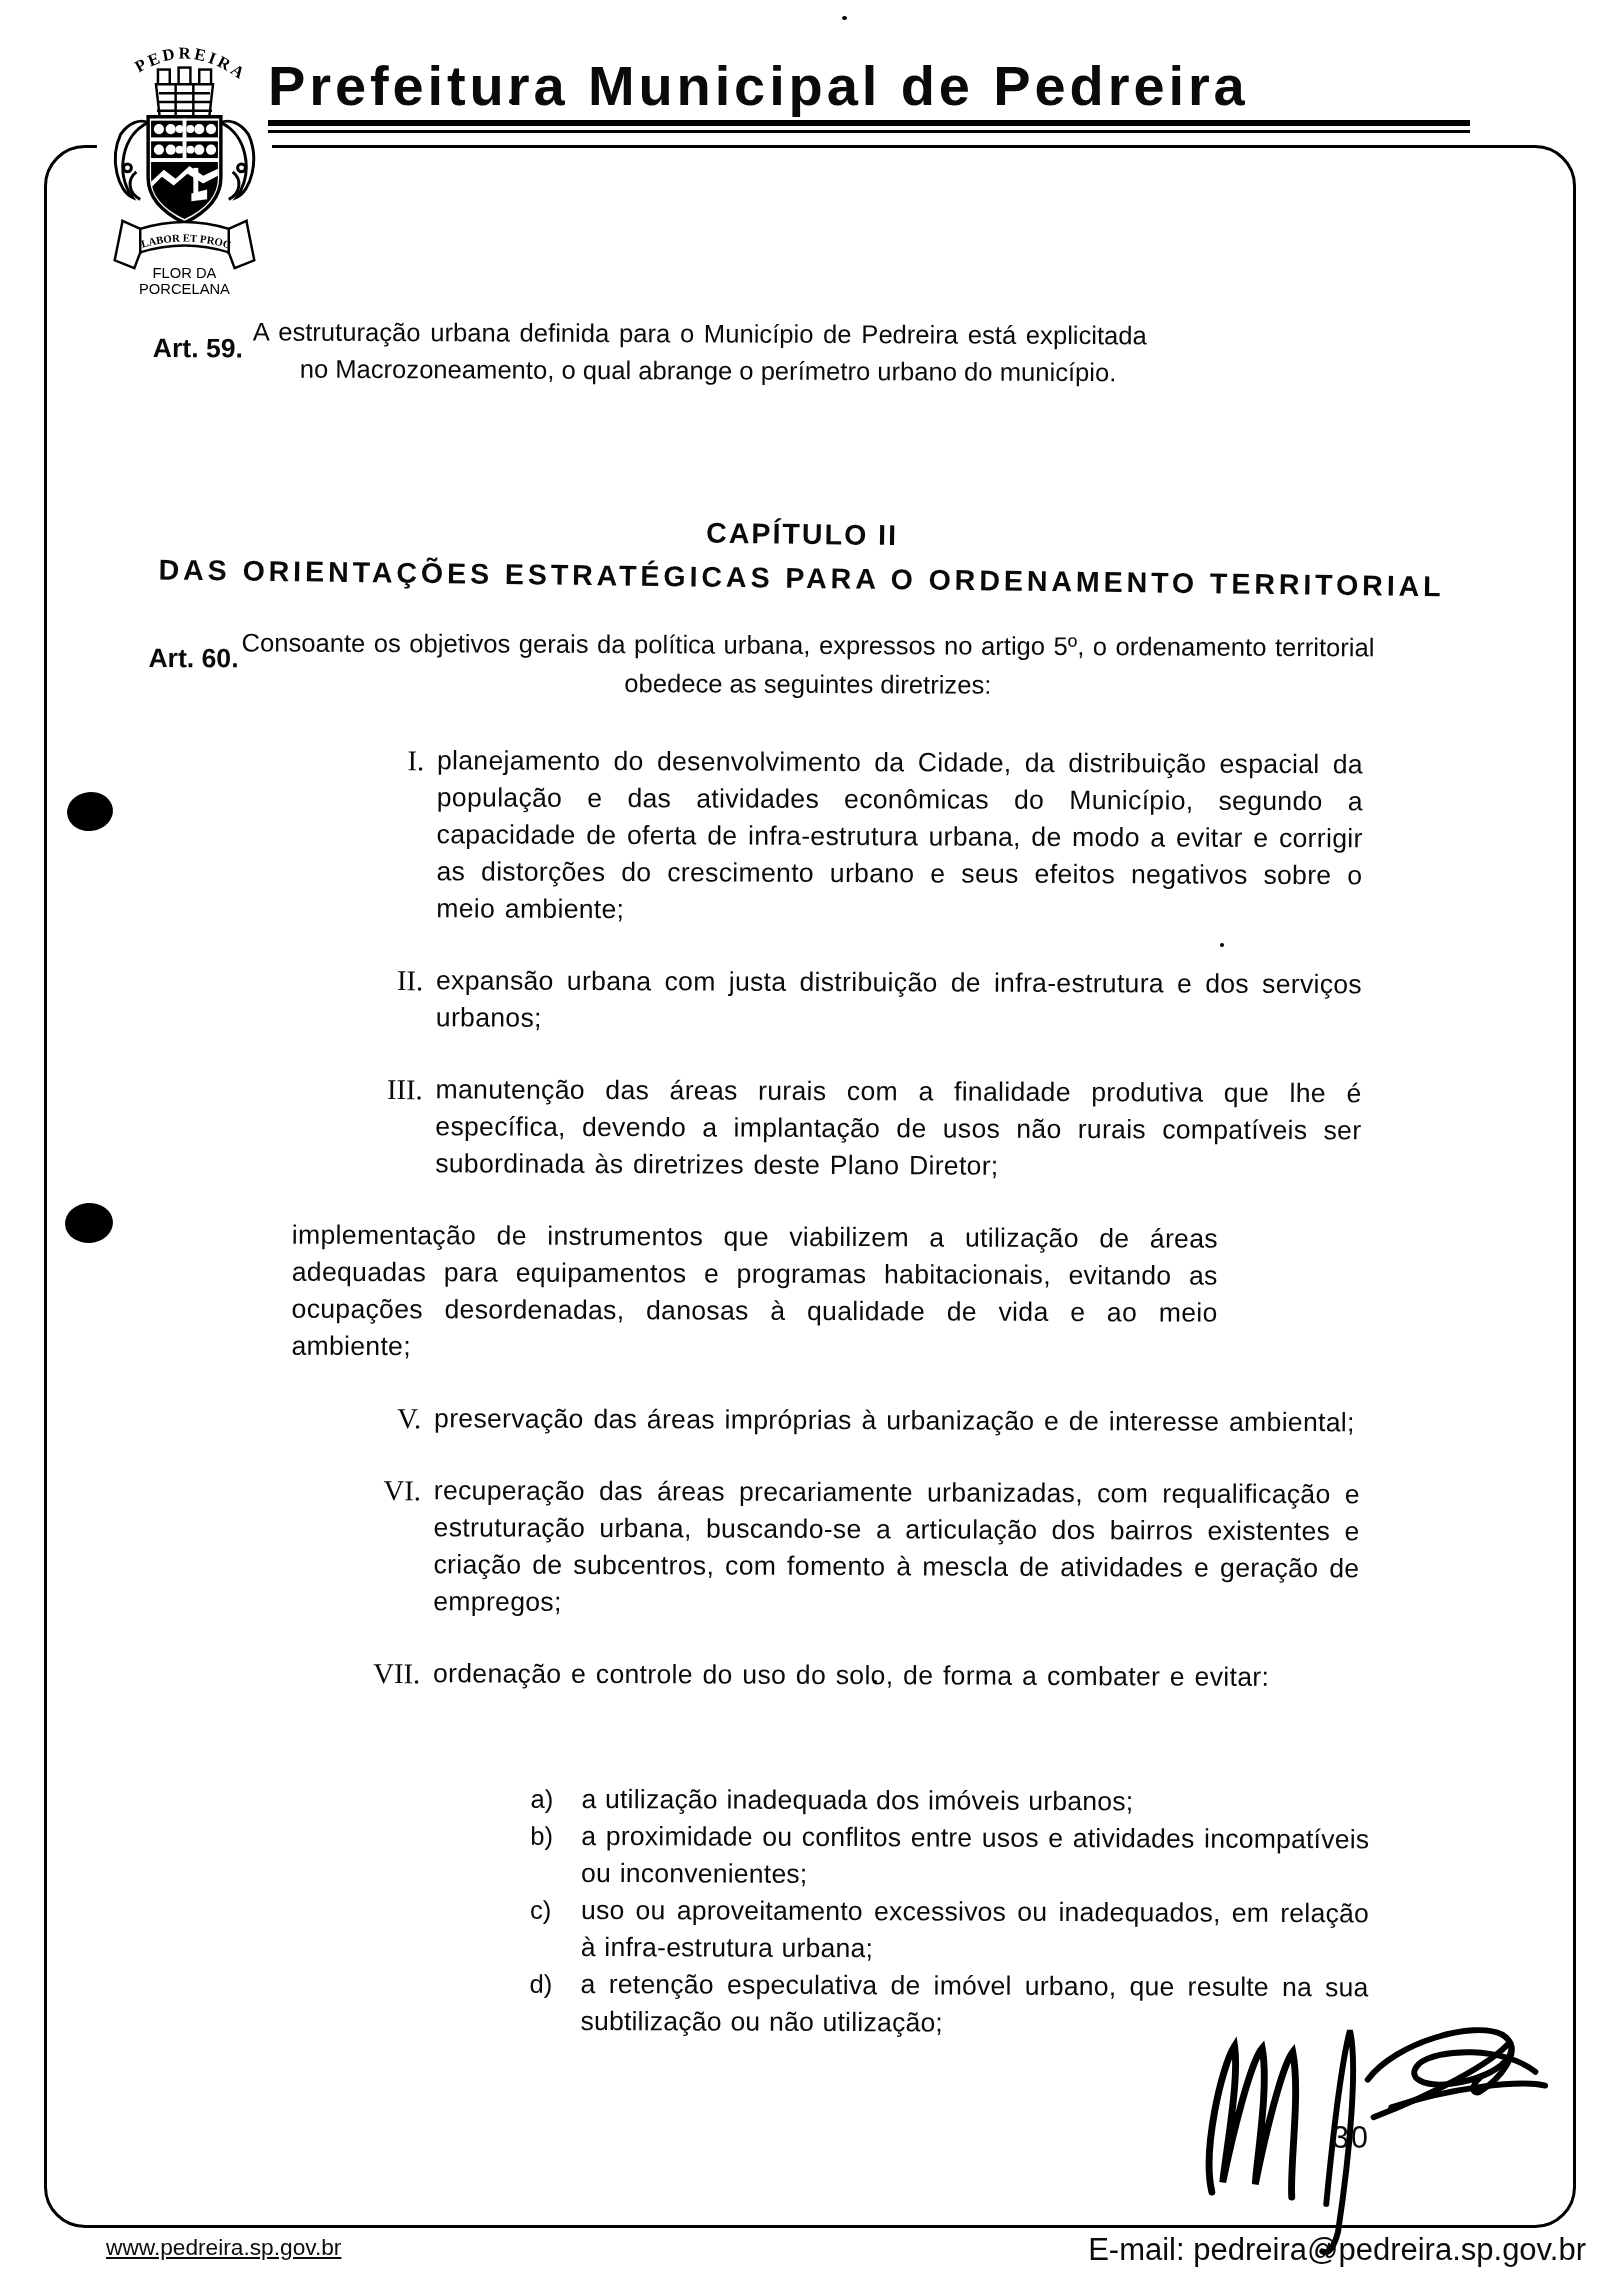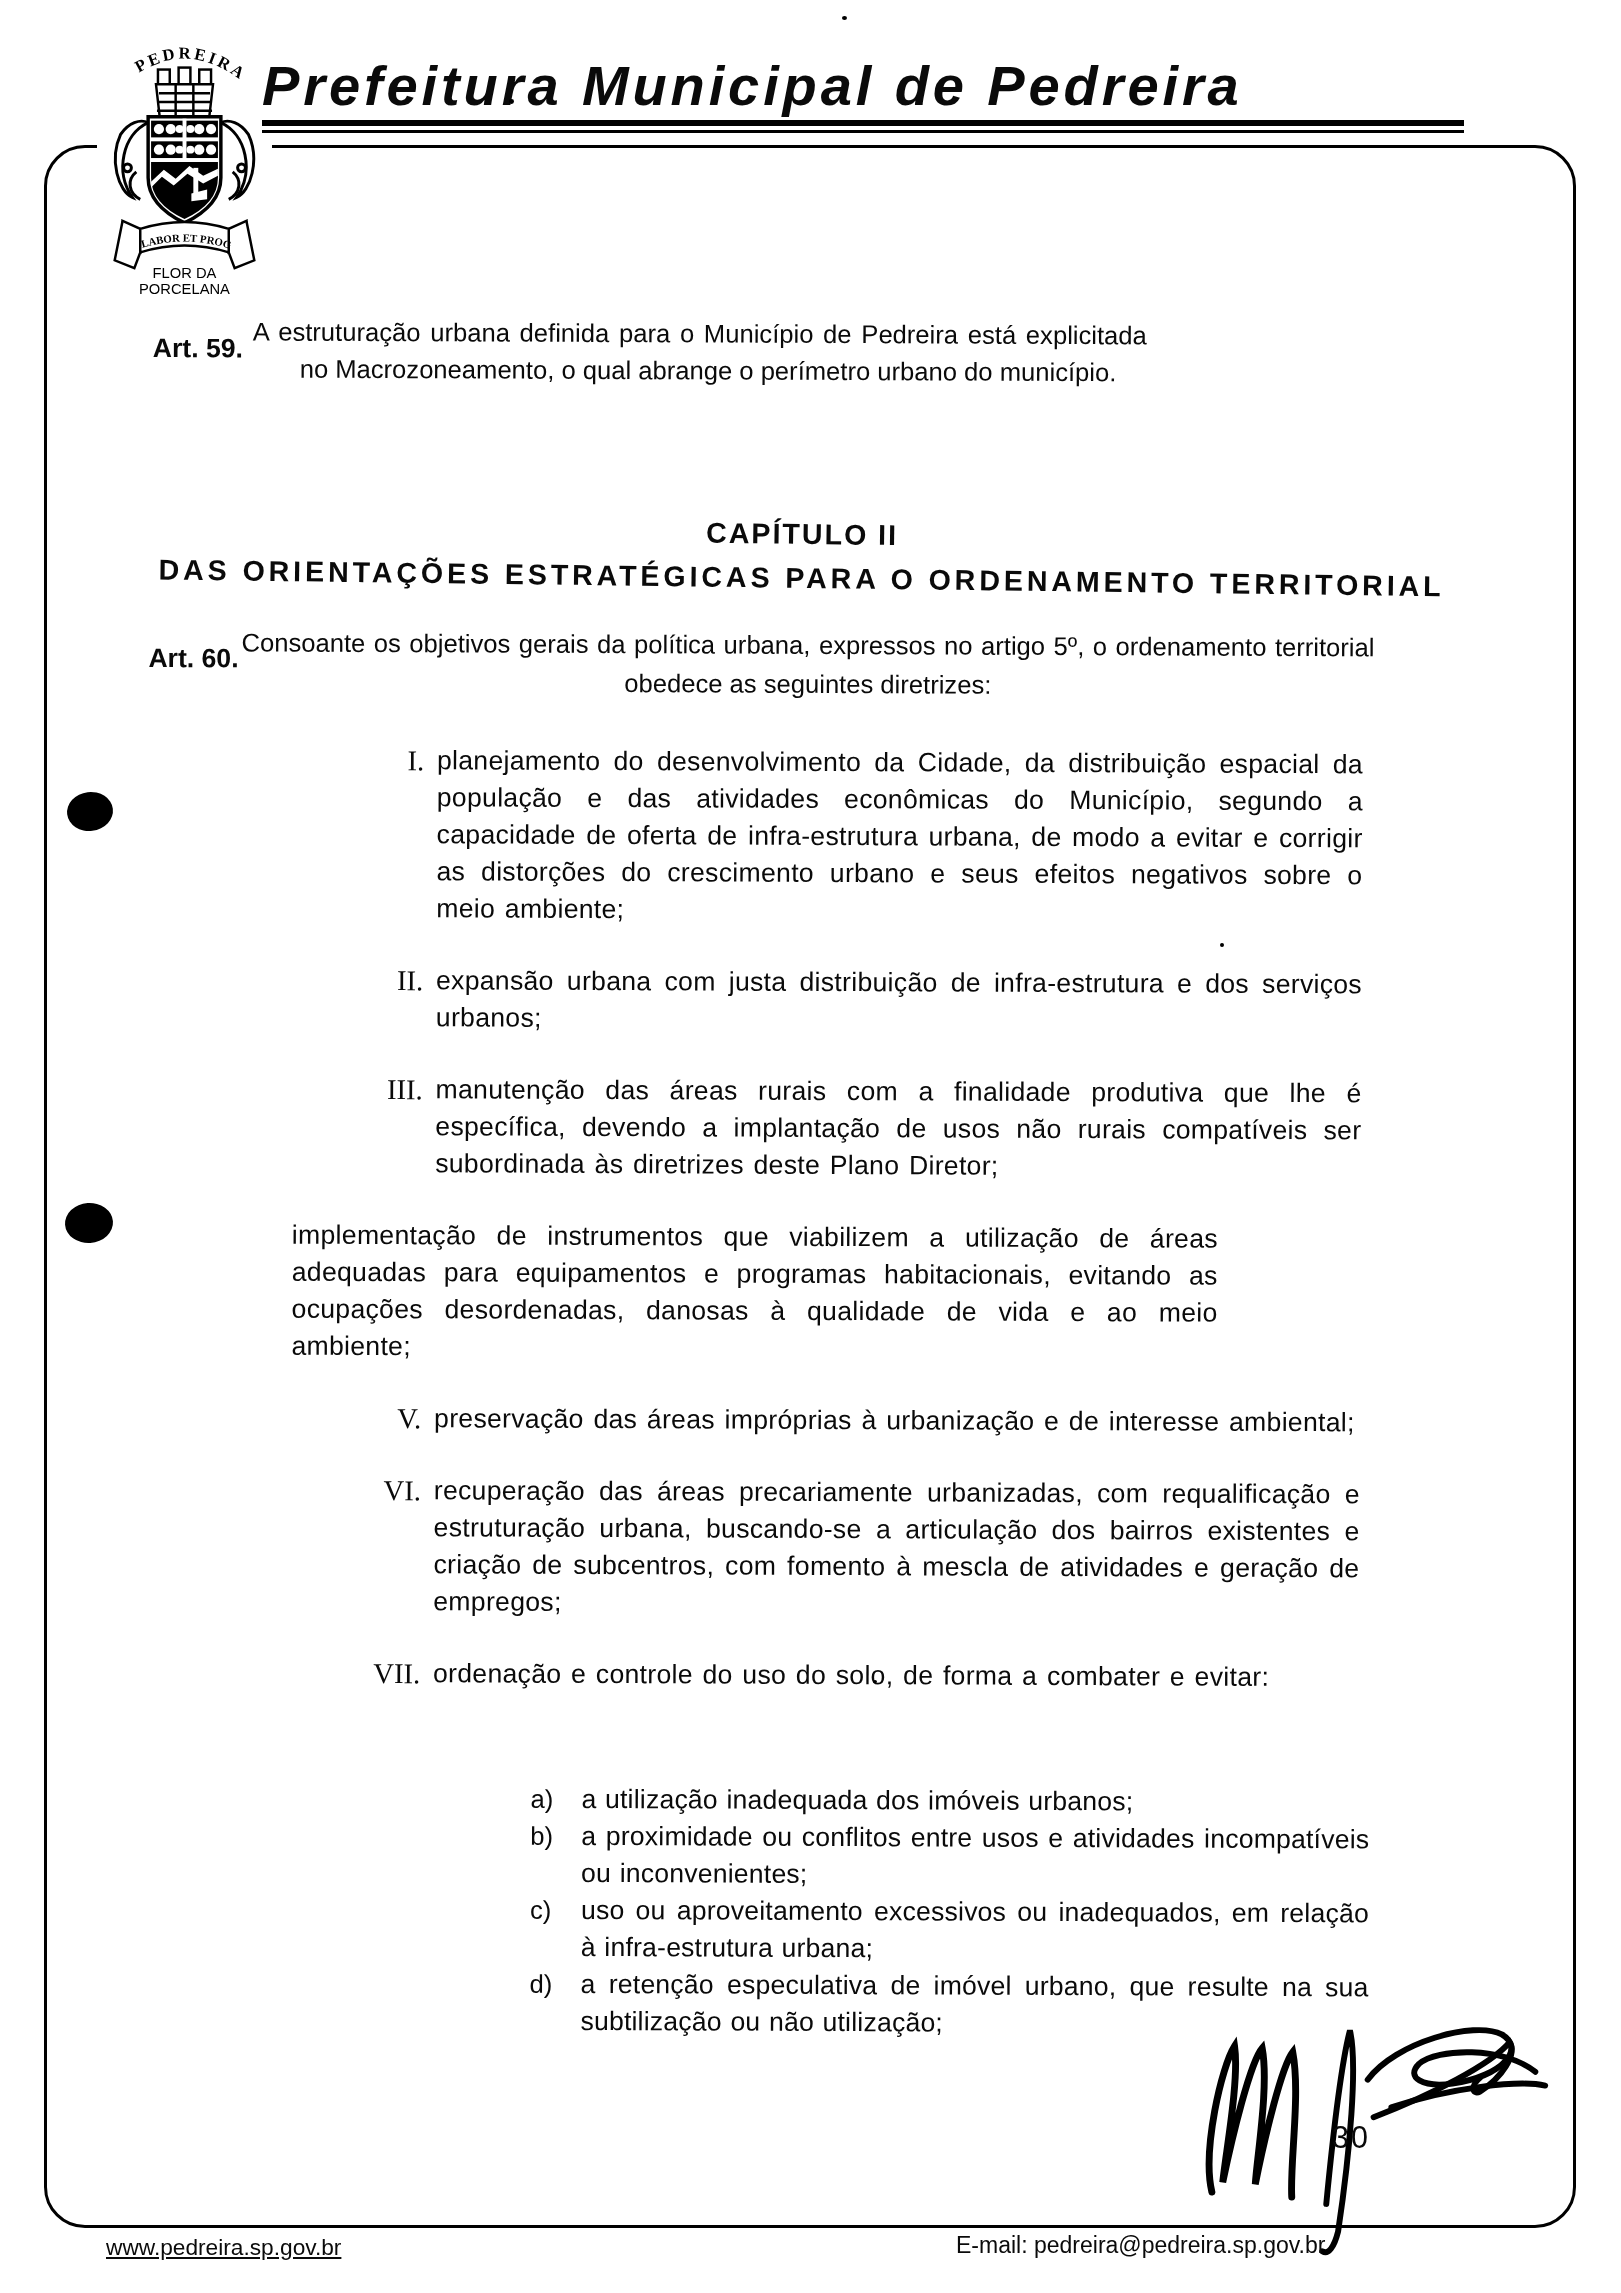--- a/index.html
+++ b/index.html
@@ -5,21 +5,21 @@
   html,body{margin:0;padding:0;background:#ffffff;}
   .page{position:relative;width:1621px;height:2293px;background:#ffffff;
         font-family:"Liberation Sans",sans-serif;color:#0a0a0a;overflow:hidden;}
 
   
   .frame{position:absolute;left:44px;top:145px;width:1526px;height:2077px;
          border:3px solid #000;border-radius:41px;z-index:0;}
 
   
   .logo{position:absolute;left:97px;top:23.6px;width:175px;height:272px;background:#fff;z-index:2;}
-  .title-block{position:absolute;left:262px;top:55px;width:1202px;background:#fff;z-index:2;padding-bottom:5.9px;font-style:italic;}
+  .title-block{position:absolute;left:268px;top:55px;width:1202px;background:#fff;z-index:2;padding-bottom:5.9px;}
   .title{font-size:56px;font-weight:bold;letter-spacing:3.9px;white-space:nowrap;line-height:1.1;}
   .rule-thick{height:5.9px;background:#000;margin-top:3.9px;}
   .rule-thin{height:3px;background:#000;margin-top:3.9px;}
   .subtitle{width:719px;text-align:center;font-size:22.7px;letter-spacing:1.5px;margin-top:8.9px;}
 
   
   .punch{position:absolute;background:#000;border-radius:50%;z-index:3;}
   .punch1{left:67px;top:792px;width:46px;height:39px;transform:rotate(-7deg);}
   .punch2{left:65px;top:1203px;width:48px;height:40px;transform:rotate(-4deg);}
   .speck{position:absolute;background:#000;border-radius:50%;z-index:3;}
@@ -55,21 +55,21 @@
   .sub-text{width:788px;text-align:justify;font-size:26.6px;line-height:37px;letter-spacing:0.2px;word-spacing:1px;}
 
   
   .signature{position:absolute;left:1133px;top:1985px;z-index:2;}
   .page-number{position:absolute;left:1332px;top:2120px;font-size:30.5px;letter-spacing:2px;z-index:2;}
 
   
   .footer-line1{position:absolute;left:99px;top:2199px;width:1424px;text-align:center;
                 font-size:21px;background:#fff;z-index:2;padding:3px 0 3.9px 0;letter-spacing:0.2px;}
   .footer-www{position:absolute;left:106px;top:2234px;font-size:22.7px;z-index:2;text-decoration:underline;}
-  .footer-email{position:absolute;left:956px;top:2232px;width:630px;font-size:23px;z-index:2;}
+  .footer-email{position:absolute;left:956px;top:2232px;width:630px;text-align:right;font-size:31px;z-index:2;}
 </style>
 </head>
 <body>
 
 <div class="page">
 
   <div class="frame"></div>
 
   <div class="punch punch1"></div>
   <div class="punch punch2"></div>

